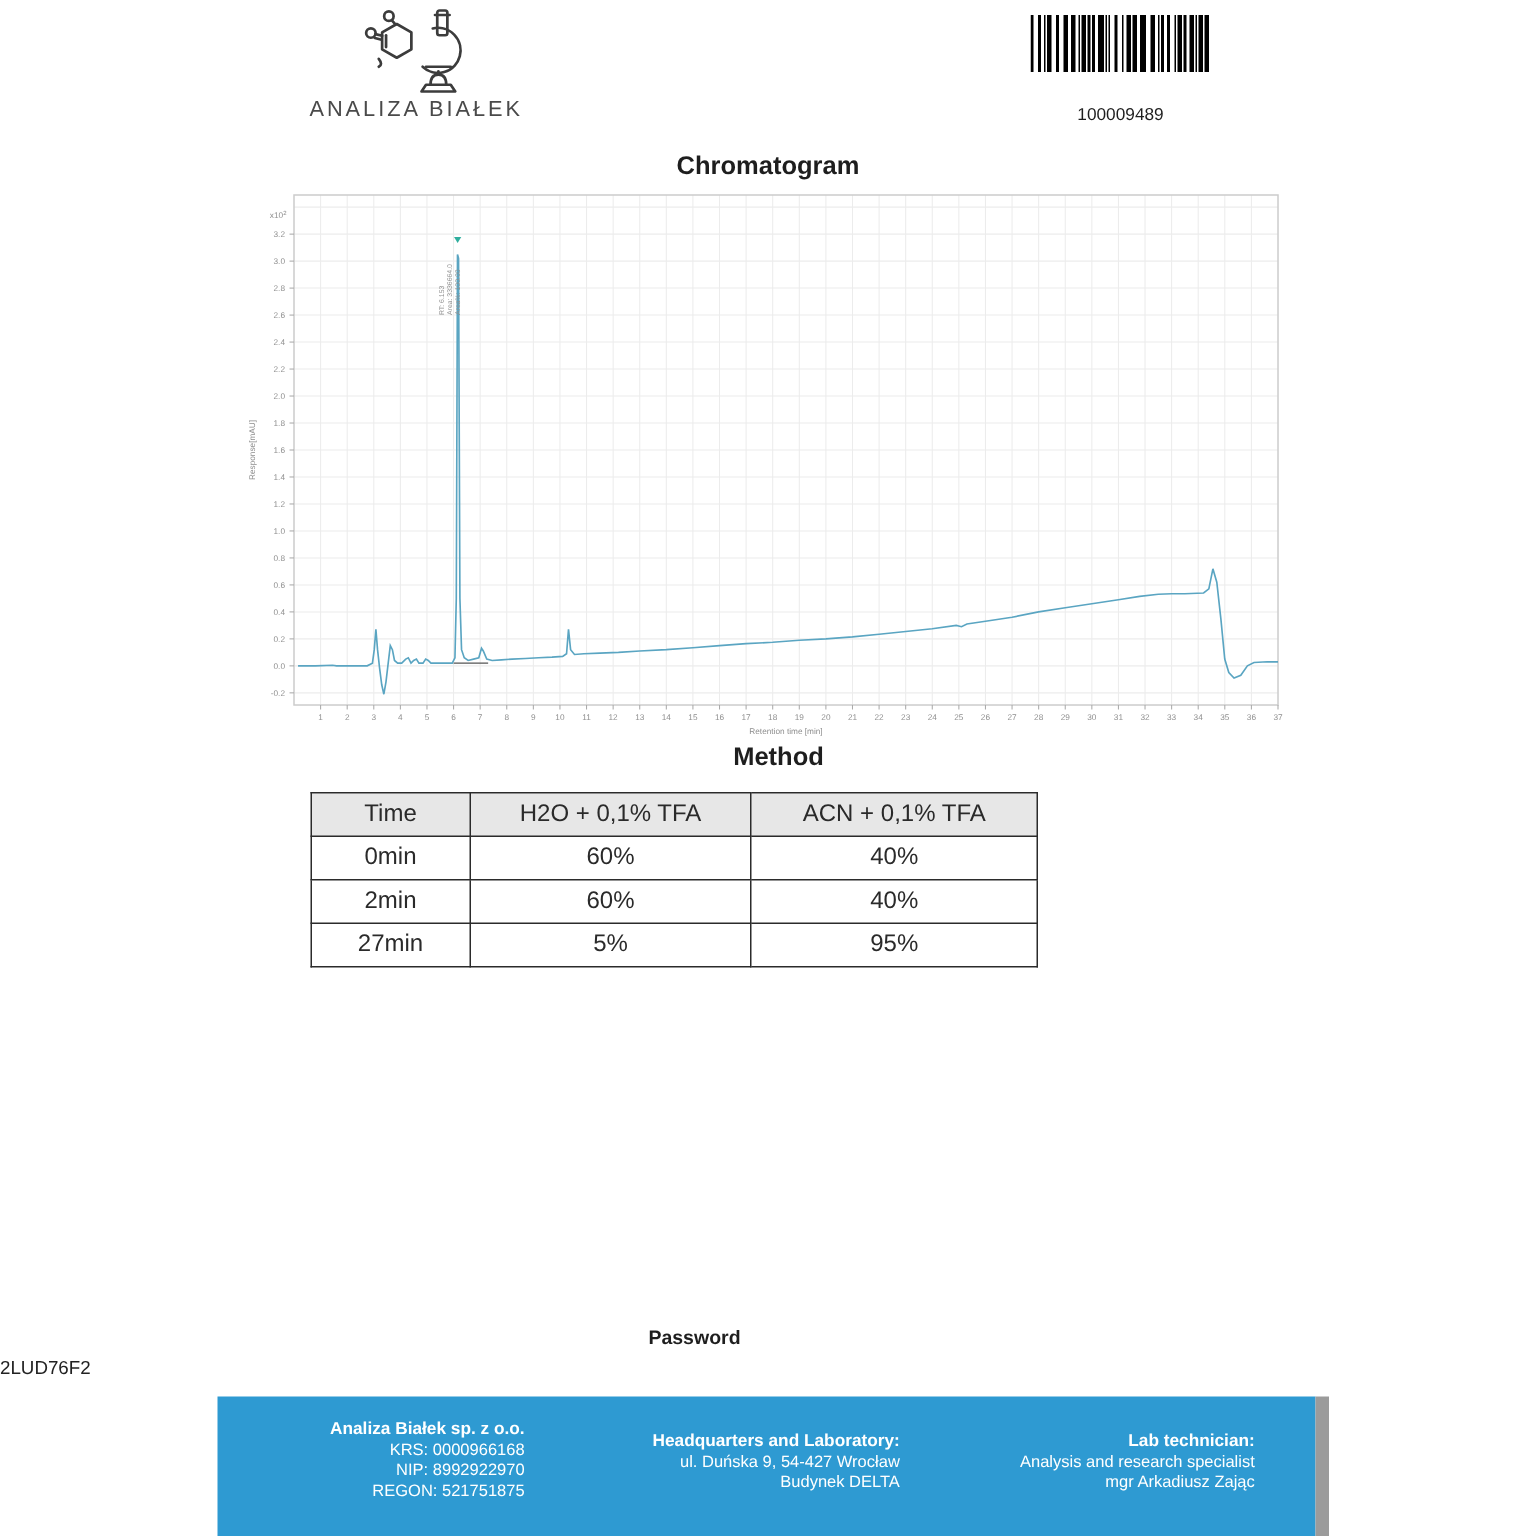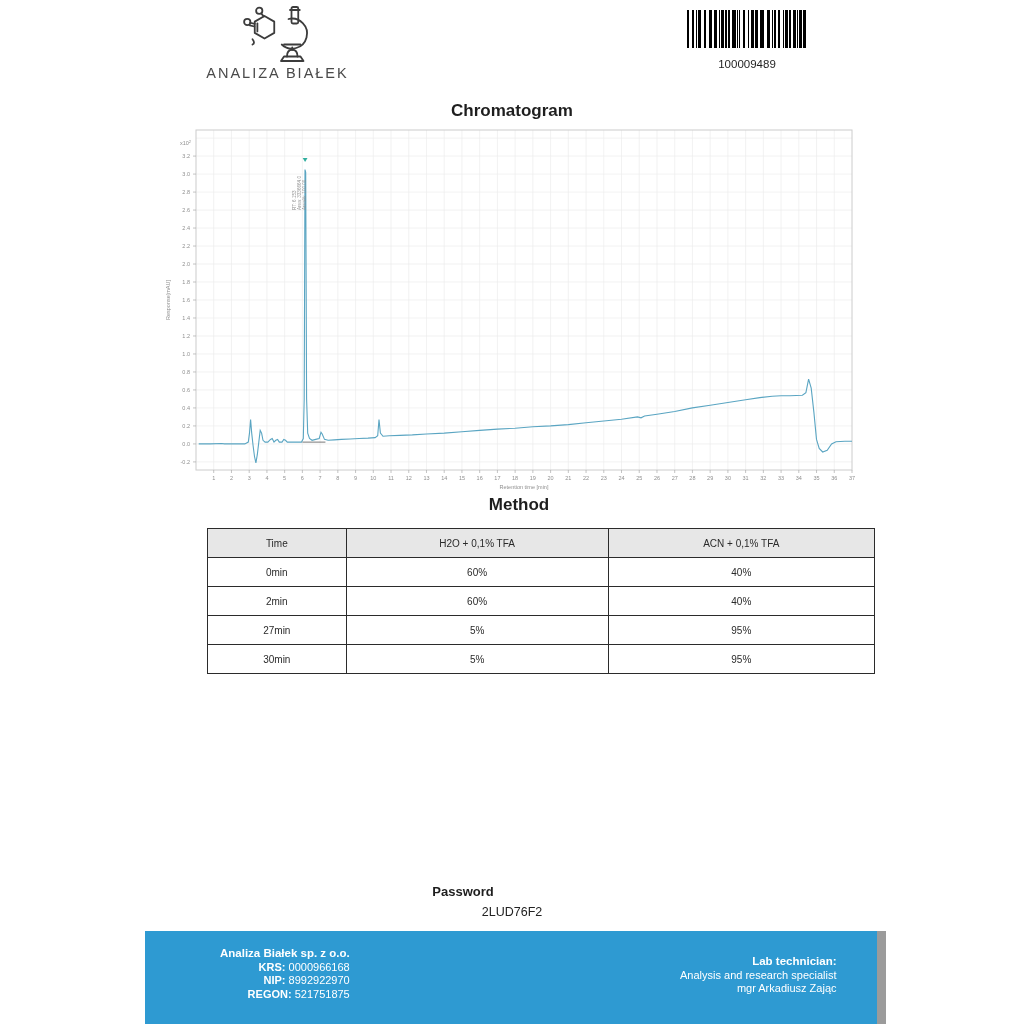--- a/index.html
+++ b/index.html
@@ -5,53 +5,53 @@
   * { margin:0; padding:0; box-sizing:border-box; }
   html,body { width:1024px; height:1024px; background:#ffffff; }
   body { font-family:"Liberation Sans","DejaVu Sans",sans-serif; position:relative; color:#222; }
 
   
   .logo-block { position:absolute; left:200px; top:5px; width:155px; text-align:center; }
   .logo-icon svg { display:block; margin:0 auto; }
   .logo-label { margin-top:2px; font-size:14.5px; letter-spacing:2px; color:#4a4a4a; }
 
   .barcode-block { position:absolute; left:687px; top:10px; width:120px; text-align:center; }
-  .barcode-number { margin-top:6px; font-size:11.5px; color:#1f1f1f; }
+  .barcode-number { margin-top:18px; font-size:11.5px; color:#1f1f1f; }
 
   
   .section-title { position:absolute; left:0; width:1024px; text-align:center;
                    font-size:17px; font-weight:bold; color:#1e1e1e; }
   #chromatogram-title { top:101px; }
   #method-title { top:495px;padding-left:14px; }
 
   
   .chart-wrap { position:absolute; left:156px; top:126px; width:700px; height:368px; }
 
   
-  .method-table { position:absolute; left:207px; top:528px; width:668px;
-                  border-collapse:collapse; font-size:10px; color:#2a2a2a; }
+  .method-table { position:absolute; left:207px; top:528px; width:485px;
+                  border-collapse:collapse; font-size:16px; color:#2a2a2a; }
   .method-table th, .method-table td { border:1px solid #2b2b2b; text-align:center;
                   height:29px; font-weight:normal; }
   .method-table th { background:#e7e7e7; }
   .col-time { width:127px; } .col-a { width:240px; } .col-b { width:244px;margin-top:36px; }
 
   
   .password-label { position:absolute; top:884px; left:0; width:926px; text-align:center;
                     font-size:13px; font-weight:bold; color:#1e1e1e; }
-  .password-value { position:absolute; top:905px; left:0; width:1024px; text-align:center;
+  .password-value { position:absolute; top:905px; left:0; width:1024px; 
                     font-size:12.5px; color:#222; }
 
   
   .footer { position:absolute; left:145px; top:931px; width:732px; height:93px; color:#ffffff;text-align:right; }
   .footer-col { position:absolute; font-size:11px; line-height:13.5px; }
   .footer-col .col-title { font-weight:bold; font-size:11.5px; }
   #footer-col-company { left:75px; top:16px; }
   #footer-col-hq { left:290px; top:24px; }
   #footer-col-tech { left:535px; top:24px; }
-  .kv b { font-weight:bold; }
+  .kv b { font-weight:normal; }
   .page-edge-strip { position:absolute; left:877px; top:931px; width:9px; height:93px; background:#9b9b9b; }
 </style>
 </head>
 <body>
 
 <div class="logo-block">
   <div class="logo-icon">
     <svg width="78" height="58" viewBox="0 0 104 76" fill="none" stroke="#3c3c3c" stroke-width="2.4" stroke-linecap="round" stroke-linejoin="round">
 
       <polygon points="34,14 47,21.5 47,36.5 34,44 21,36.5 21,21.5"></polygon>
@@ -311,37 +311,37 @@
       <tr>
         <td>2min</td>
         <td>60%</td>
         <td>40%</td>
       </tr>
       <tr>
         <td>27min</td>
         <td>5%</td>
         <td>95%</td>
       </tr>
-      <tr>
-        <td>30min</td>
-        <td>5%</td>
-        <td>95%</td>
-      </tr>
     </tbody>
 </table>
 
 <div class="password-label">Password</div>
 <div class="password-value">2LUD76F2</div>
 
 <div class="footer" id="footer" style="background: rgb(46, 154, 210);">
   <div class="footer-col" id="footer-col-company">
     <div class="col-title">Analiza Białek sp. z o.o.</div>
     <div class="kv"><b>KRS:</b> <span>0000966168</span></div>
     <div class="kv"><b>NIP:</b> <span>8992922970</span></div>
     <div class="kv"><b>REGON:</b> <span>521751875</span></div>
+  </div>
+  <div class="footer-col" id="footer-col-hq">
+    <div class="col-title">Headquarters and Laboratory:</div>
+    <div>ul. Duńska 9, 54-427 Wrocław</div>
+    <div>Budynek DELTA</div>
   </div>
   <div class="footer-col" id="footer-col-tech">
     <div class="col-title">Lab technician:</div>
     <div>Analysis and research specialist</div>
     <div>mgr Arkadiusz Zając</div>
   </div>
 </div>
 <div class="page-edge-strip"></div>
 
 </body></html>

